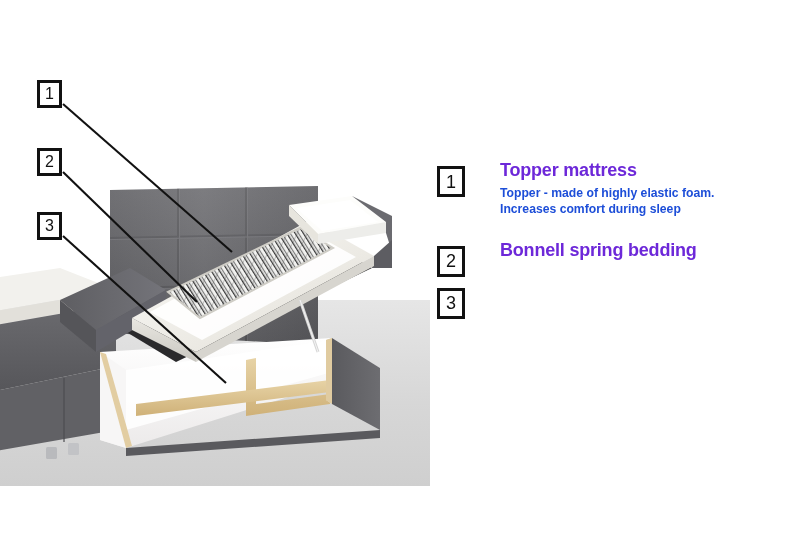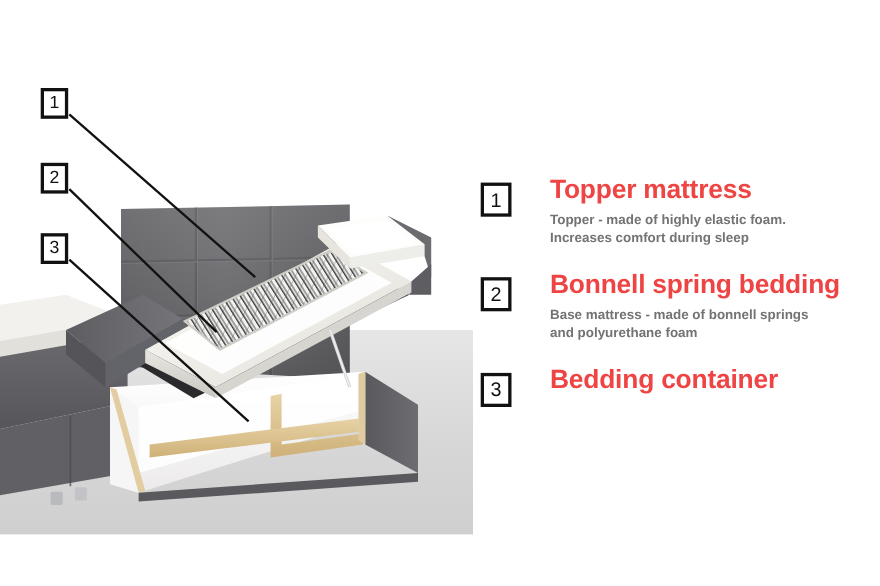--- a/index.html
+++ b/index.html
@@ -77,31 +77,31 @@
     border: 3px solid #111111;
     background: #ffffff;
     display: flex;
     align-items: center;
     justify-content: center;
     font-size: 18px;
     line-height: 1;
     color: #111111;
   }
   .legend-title {
-    font-size: 24px;
+    font-size: 18px;
     font-weight: bold;
-    color: #ef4444;
+    color: #6d28d9;
     letter-spacing: -0.2px;
     line-height: 1.12;
     margin: 0 0 5px 0;
   }
   .legend-desc {
     font-size: 12.2px;
     font-weight: bold;
-    color: #737373;
+    color: #1d4ed8;
     line-height: 1.33;
     margin: 0;
     white-space: pre-line;
   }
 </style>
 </head>
 <body>
 
 <div id="infographic">
 
@@ -294,25 +294,22 @@
       <h2 class="legend-title">Topper mattress</h2>
       <p class="legend-desc">Topper - made of highly elastic foam.
 Increases comfort during sleep</p>
     </div>
 
     <div class="legend-row">
       <div class="legend-num">
         <span>2</span>
       </div>
       <h2 class="legend-title">Bonnell spring bedding</h2>
-      <p class="legend-desc">Base mattress - made of bonnell springs
-and polyurethane foam</p>
     </div>
 
     <div class="legend-row">
       <div class="legend-num">
         <span>3</span>
       </div>
-      <h2 class="legend-title">Bedding container</h2>
     </div>
 
   </div>
 </div>
 
 </body></html>

